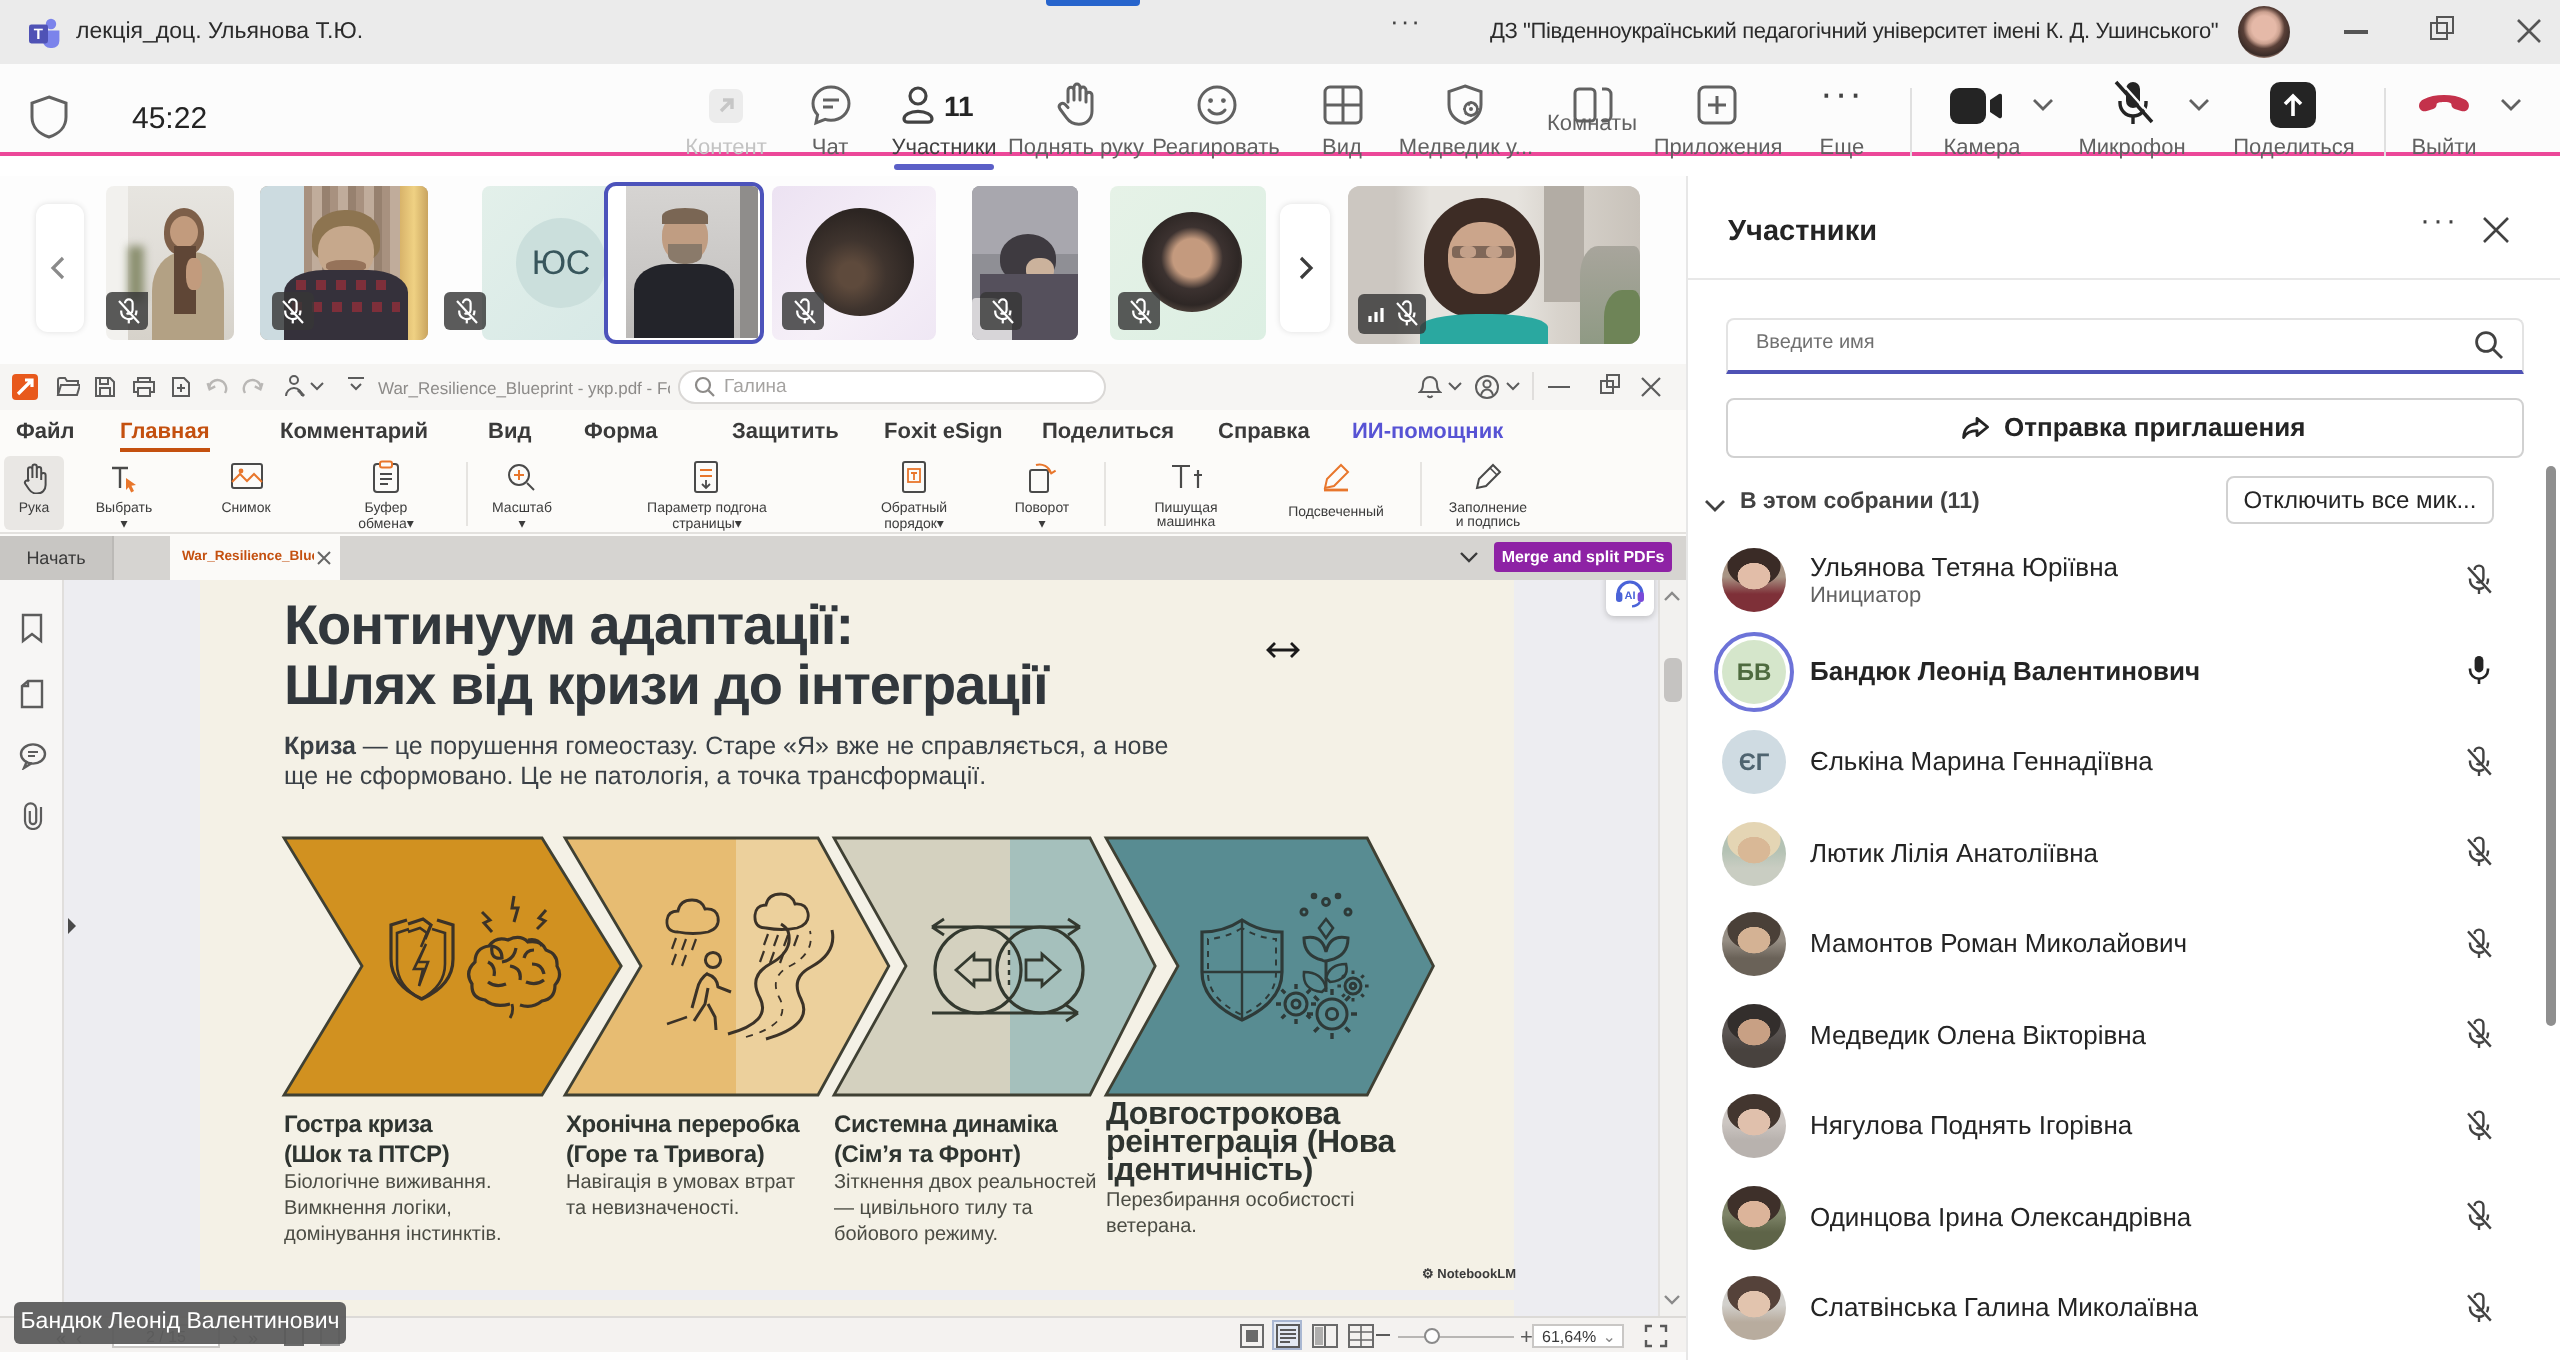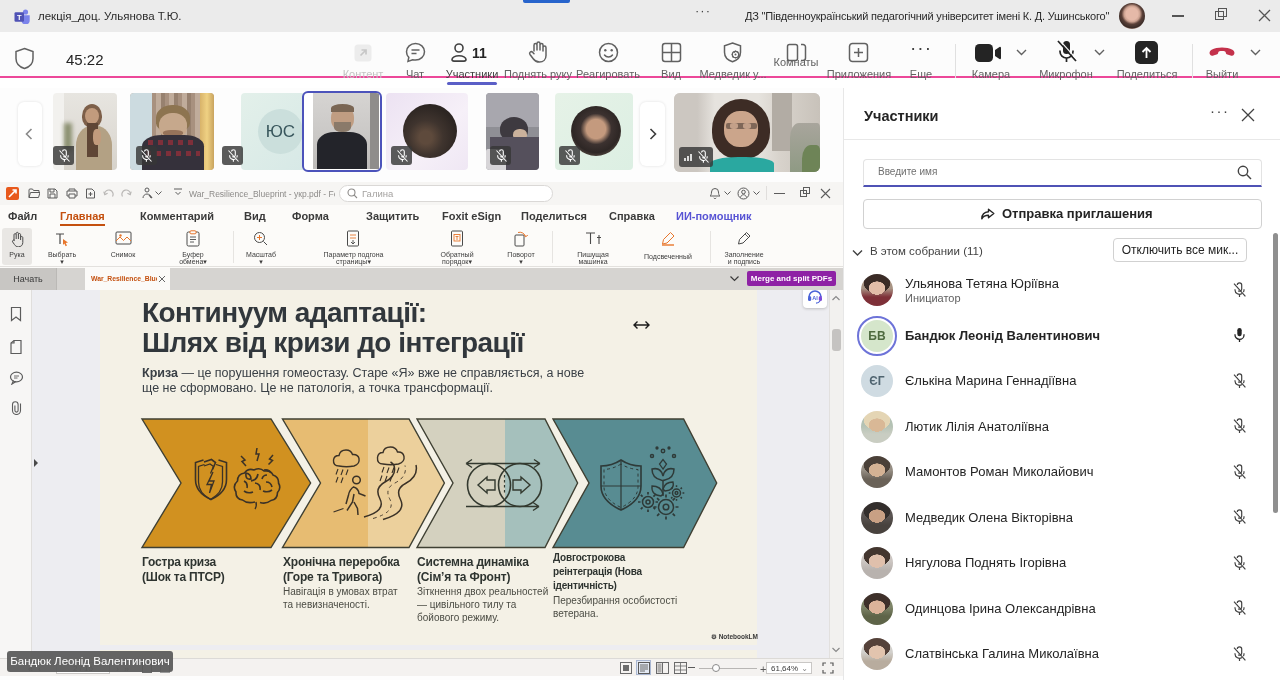--- a/index.html
+++ b/index.html
@@ -557,22 +557,23 @@
           <path d="M566 207.5v-3M566 226.5v3M575.5 217h3M556.5 217h-3M572.7 210.3l2.2-2.2M559.3 223.7l-2.2 2.2M572.7 223.7l2.2 2.2M559.3 210.3l-2.2-2.2" stroke-width="1.7"></path>
           <circle cx="576.5" cy="203" r="4"></circle>
             <circle cx="576.5" cy="203" r="1.4"></circle>
           <path d="M576.5 197v-1.8M576.5 209v1.8M582.5 203h1.8M570.5 203h-1.8M580.6 198.9l1.3-1.3M572.4 207.1l-1.3 1.3M580.6 207.1l1.3 1.3M572.4 198.9l-1.3-1.3" stroke-width="1.5"></path>
         </g>
       </svg>
 
       <div class="abs" style="left:42px;top:265px;font-size:12px;letter-spacing:-0.2px;font-weight:bold;color:#2e3430;line-height:15px;">Гостра криза<br>(Шок та ПТСР)</div>
       <div class="abs" style="left:183px;top:265px;font-size:12px;letter-spacing:-0.2px;font-weight:bold;color:#2e3430;line-height:15px;">Хронічна переробка<br>(Горе та Тривога)</div>
       <div class="abs" style="left:317px;top:265px;font-size:12px;letter-spacing:-0.2px;font-weight:bold;color:#2e3430;line-height:15px;">Системна динаміка<br>(Сім’я та Фронт)</div>
-      <div class="abs" style="left:453px;top:261px;font-size:10px;letter-spacing:-0.2px;font-weight:bold;color:#2e3430;line-height:14px;">Довгострокова<br>реінтеграція (Нова<br>ідентичність)</div>
-
+      <div class="abs" style="left:453px;top:261px;font-size:16px;letter-spacing:-0.2px;font-weight:bold;color:#2e3430;line-height:14px;">Довгострокова<br>реінтеграція (Нова<br>ідентичність)</div>
+
+      <div class="abs" style="left:42px;top:295px;font-size:10px;color:#4b4c44;line-height:13px;">Біологічне виживання.<br>Вимкнення логіки,<br>домінування інстинктів.</div>
       <div class="abs" style="left:183px;top:295px;font-size:10px;color:#4b4c44;line-height:13px;">Навігація в умовах втрат<br>та невизначеності.</div>
       <div class="abs" style="left:317px;top:295px;font-size:10px;color:#4b4c44;line-height:13px;">Зіткнення двох реальностей<br>— цивільного тилу та<br>бойового режиму.</div>
       <div class="abs" style="left:453px;top:304px;font-size:10px;color:#4b4c44;line-height:13px;">Перезбирання особистості<br>ветерана.</div>
 
       <div class="abs" style="left:611px;top:343px;font-size:6.5px;font-weight:bold;color:#3a3a3a;white-space:nowrap;">⚙ NotebookLM</div>
     </div>
 
     <div class="abs" style="left:100px;top:360px;width:657px;height:8px;background:#f4f1e6;"></div>
 
     <div class="abs" style="left:829px;top:0;width:14px;height:368px;background:#f2f1ef;border-left:1px solid #e2e0de;"></div>
@@ -652,21 +653,21 @@
 
   <div class="abs" style="left:19px;top:111px;width:399px;height:30px;background:#fff;border:1px solid #d1d1d1;border-radius:4px;"></div>
   <svg class="abs" style="left:135px;top:118px;" width="17" height="16" viewBox="0 0 17 16">
       <path d="M9.5 3.2 L14.8 7.5 L9.5 11.8 V9.3 C6 9.3 4 10.6 2.8 12.8 C2.9 8.8 5.2 6.1 9.5 5.8 Z" fill="none" stroke="#242424" stroke-width="1.4" stroke-linejoin="round"></path>
     </svg>
   <div class="abs" style="left:158px;top:118px;font-size:13px;font-weight:bold;color:#242424;">Отправка приглашения</div>
 
   <svg class="abs" style="left:8px;top:161px;" width="11" height="8" viewBox="0 0 11 8">
       <path d="M1 1.5l4.5 4.5L10 1.5" fill="none" stroke="#424242" stroke-width="1.4"></path>
     </svg>
-  <div class="abs" style="left:26px;top:157px;font-size:11.5px;color:#424242;">В этом собрании (11)</div>
+  <div class="abs" style="left:26px;top:157px;font-size:11.5px;color:#424242;font-weight:bold;">В этом собрании (11)</div>
   <div class="abs" style="left:269px;top:150px;width:134px;height:24px;background:#fff;border:1px solid #d1d1d1;border-radius:4px;font-size:12px;color:#242424;line-height:22px;text-align:center;">Отключить все мик...</div>
 
   <div id="rows">
       <div class="abs" style="left:17px;top:186.25px;width:32px;height:32px;border-radius:50%;background:radial-gradient(ellipse 42% 34% at 50% 44%,#e2bda8 0 60%,rgba(0,0,0,0) 62%),radial-gradient(ellipse 68% 52% at 50% 28%,#3a2b26 0 60%,rgba(0,0,0,0) 62%),linear-gradient(180deg,#a89484 0 45%,#7e3038 72%);"></div>
       <div class="abs" style="left:61px;top:188.25px;font-size:13px;color:#242424;">Ульянова Тетяна Юріївна</div>
       <div class="abs" style="left:61px;top:204.25px;font-size:11px;color:#616161;">Инициатор</div>
       <svg class="abs" style="left:387px;top:193.75px" width="17" height="17" viewBox="0 0 17 17">
         <use href="#micoffg"></use>
       </svg>
       <div class="abs" style="left:13px;top:227.75px;width:40px;height:40px;border-radius:50%;border:2px solid #6d73d8;"></div>

